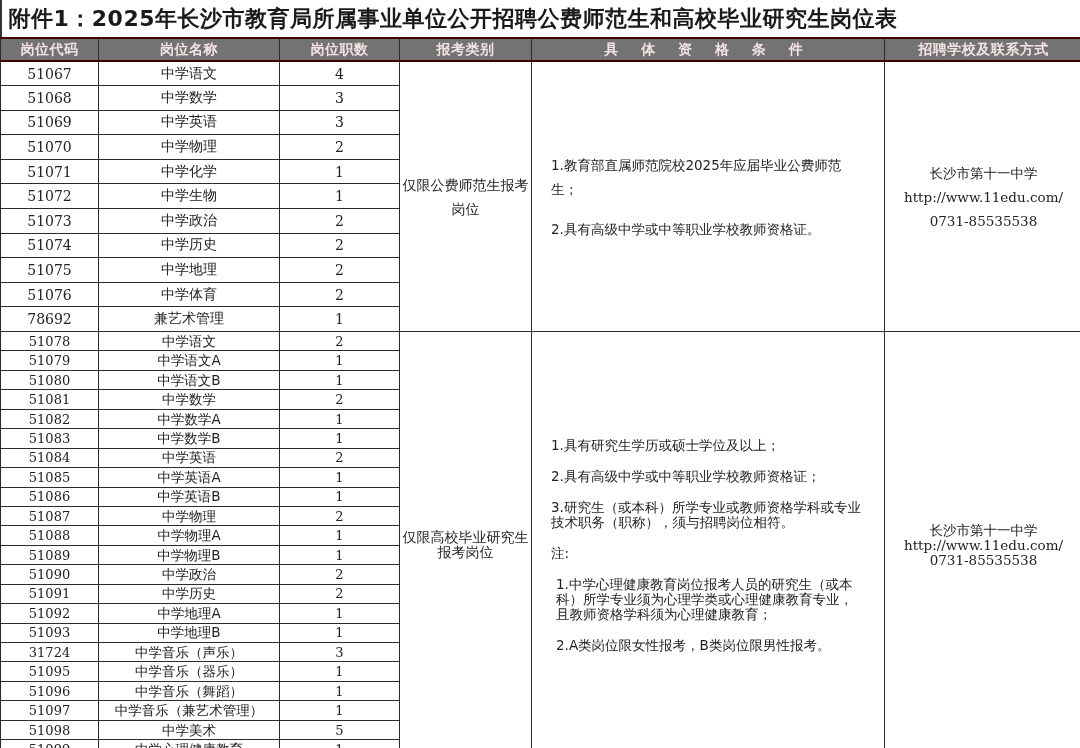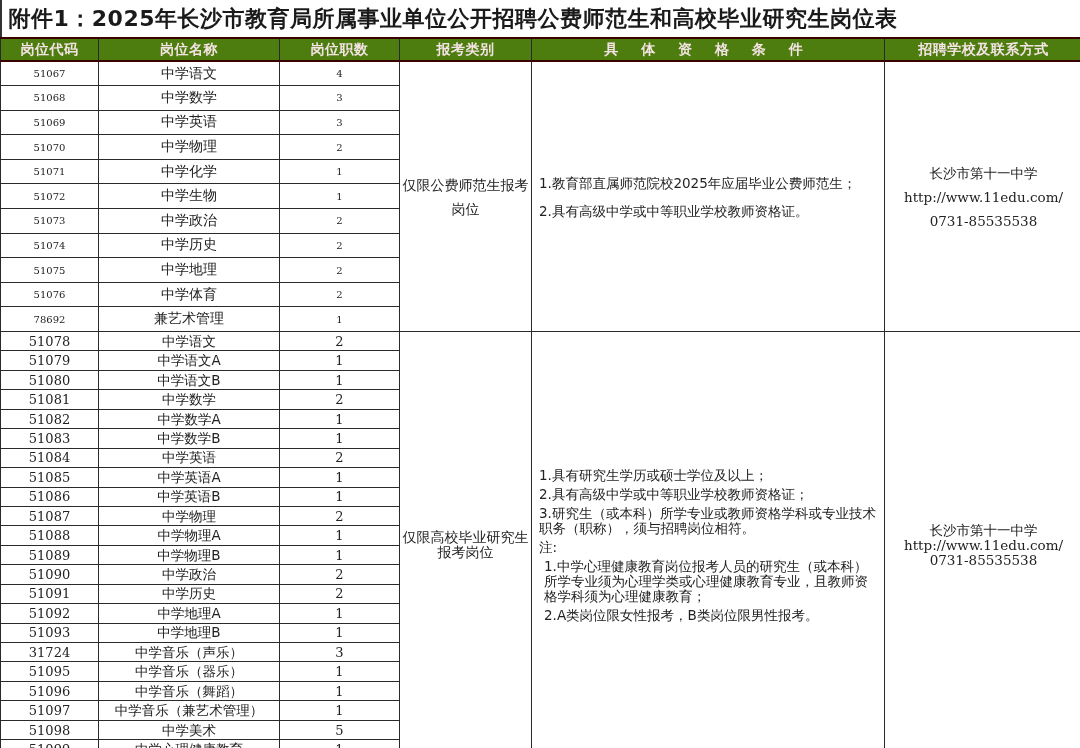--- a/index.html
+++ b/index.html
@@ -17,46 +17,46 @@
     table.grid {
       position: absolute; left: 0; top: 37px; width: 1082px;
       border-collapse: collapse; table-layout: fixed;
     }
     table.grid th, table.grid td {
       border: 1px solid #2a2a2a;
       text-align: center; vertical-align: middle;
       overflow: hidden; white-space: nowrap;
     }
     table.grid thead th {
-      background: #4d7c0f; color: #f4e3e3; height: 23px;
+      background: #737373; color: #f4e3e3; height: 23px;
       font-family: "DejaVu Sans", "Liberation Sans", sans-serif;
       font-size: 14px; font-weight: bold; letter-spacing: 0.5px;
       border-top: 2px solid #3a0000; border-bottom: 2px solid #3a0000;
     }
     table.grid thead th.spaced { letter-spacing: 9px; }
 
-    tr.g1 td { height: 24.6px; font-size: 10px; }
+    tr.g1 td { height: 24.6px; font-size: 14px; }
     tr.g2 td { height: 19.45px; font-size: 13px; line-height: 15px; }
     td.code { font-size: 13px; }
     td.name { font-family: "DejaVu Sans", "Liberation Sans", sans-serif; font-size: 14px !important; }
     tr.g2 td.name { font-size: 13.5px !important; }
     td.cnt { font-size: 13px; }
 
     td.cat {
       white-space: normal !important; font-size: 14px !important;
       font-family: "DejaVu Sans", "Liberation Sans", sans-serif;
       line-height: 24px; padding: 0 2px; text-align: center;
     }
     td.req {
       white-space: normal !important; text-align: left !important;
       font-family: "DejaVu Sans", "Liberation Sans", sans-serif;
       font-size: 13.5px !important; line-height: 24px; padding: 0 4px 0 3px;
       vertical-align: middle;
     }
-    td.req p { margin: 4px; }
+    td.req p { margin: 16px; }
     td.req p.indent { padding-left: 5px; }
     td.school {
       white-space: normal !important; font-size: 13.5px !important;
       line-height: 24px; text-align: center;
     }
     td.school .sname { font-family: "DejaVu Sans", "Liberation Sans", sans-serif; display: block; }
     td.school .url, td.school .tel { display: block; }
   </style>
 </head>
 <body>

